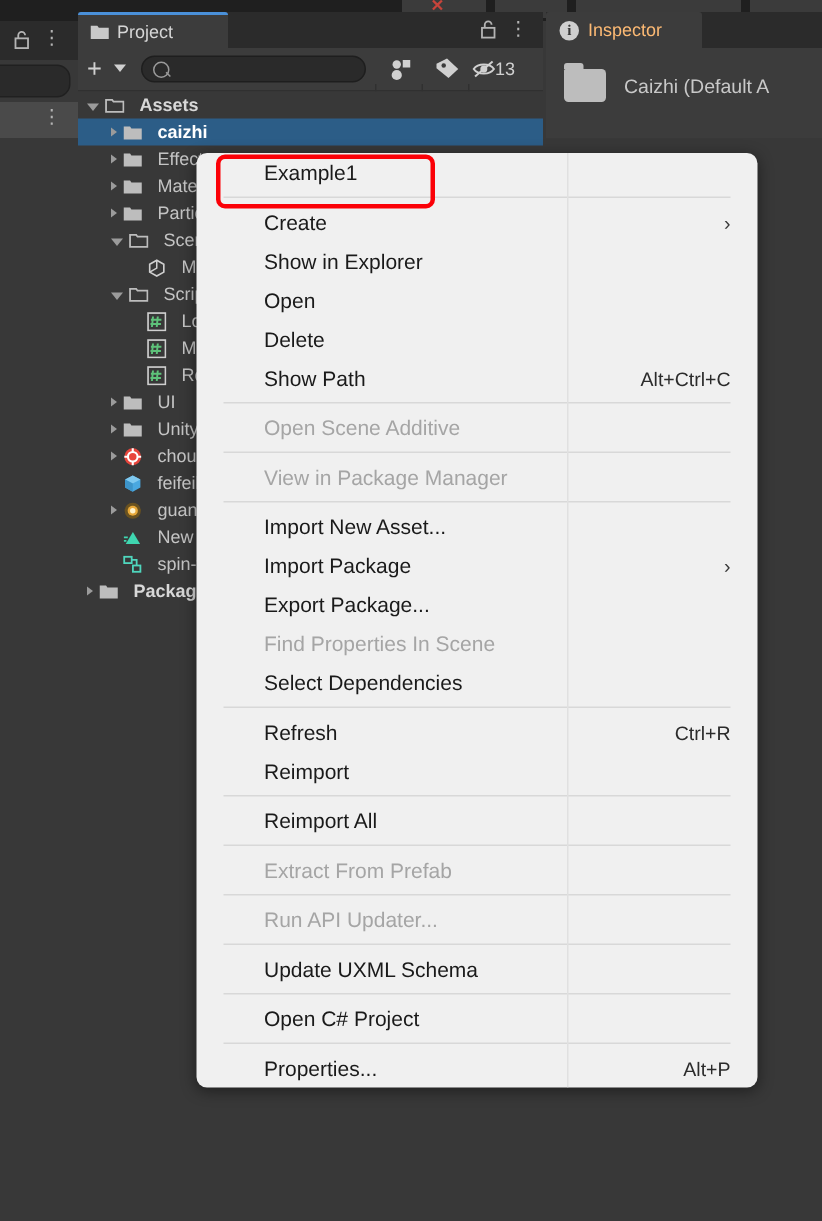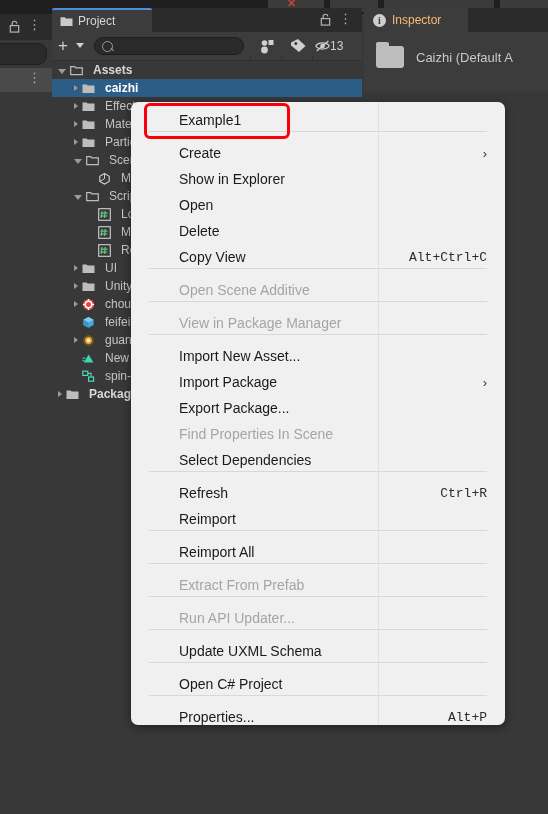--- a/index.html
+++ b/index.html
@@ -80,24 +80,24 @@
     font-family:"Liberation Serif", serif;}
   .insp-body{position:absolute;left:0;top:24px;width:184px;height:60px;background:#3c3c3c;}
   .insp-folder{position:absolute;left:12px;top:14px;width:28px;height:22px;background:#bdbdbd;border-radius:1px 3px 3px 3px;}
   .insp-folder:before{content:"";position:absolute;left:0;top:-4px;width:13px;height:4px;background:#bdbdbd;border-radius:2px 2px 0 0;}
   .insp-title{position:absolute;left:52px;top:18px;font-size:13px;color:#c8c8c8;white-space:nowrap;}
 
   
   .ctxmenu{position:absolute;left:131px;top:102px;width:374px;background:#f0f0f0;
     border-radius:7px;box-shadow:0 2px 10px rgba(0,0,0,0.45);overflow:hidden;}
   .ctx-colline{position:absolute;left:247px;top:0;width:1px;height:100%;background:#e0e0e0;}
-  .mi{position:relative;height:26px;display:flex;align-items:flex-end;box-sizing:border-box;margin-left:48px;}
+  .mi{position:relative;height:26px;display:flex;align-items:center;padding-left:45px;box-sizing:border-box;}
   .mi-label{font-size:14px;color:#1a1a1a;white-space:nowrap;z-index:2;}
   .mi.dim .mi-label{color:#a5a5a5;}
-  .mi-short{position:absolute;right:18px;font-size:13px;color:#2b2b2b;z-index:2;font-family:Liberation Mono, monospace;}
+  .mi-short{position:absolute;right:18px;font-size:13px;color:#2b2b2b;z-index:2;}
   .mi-arrow{position:absolute;right:18px;font-size:13px;color:#3a3a3a;z-index:2;}
   .sep{height:1px;background:#d8d8d8;margin:3px 18px 3px 18px;}
 
   .redbox{position:absolute;left:144px;top:103px;width:146px;height:36px;
     border:3px solid #fb0007;border-radius:6px;box-sizing:border-box;z-index:40;pointer-events:none;}
 </style>
 </head>
 <body>
 
 <div id="root">
@@ -419,21 +419,21 @@
       <div class="mi">
         <span class="mi-label">Show in Explorer</span>
       </div>
       <div class="mi">
         <span class="mi-label">Open</span>
       </div>
       <div class="mi">
         <span class="mi-label">Delete</span>
       </div>
       <div class="mi">
-        <span class="mi-label">Copy View</span>
+        <span class="mi-label">Show Path</span>
         <span class="mi-short">Alt+Ctrl+C</span>
       </div>
       <div class="sep"></div>
       <div class="mi dim">
         <span class="mi-label">Open Scene Additive</span>
       </div>
       <div class="sep"></div>
       <div class="mi dim">
         <span class="mi-label">View in Package Manager</span>
       </div>

